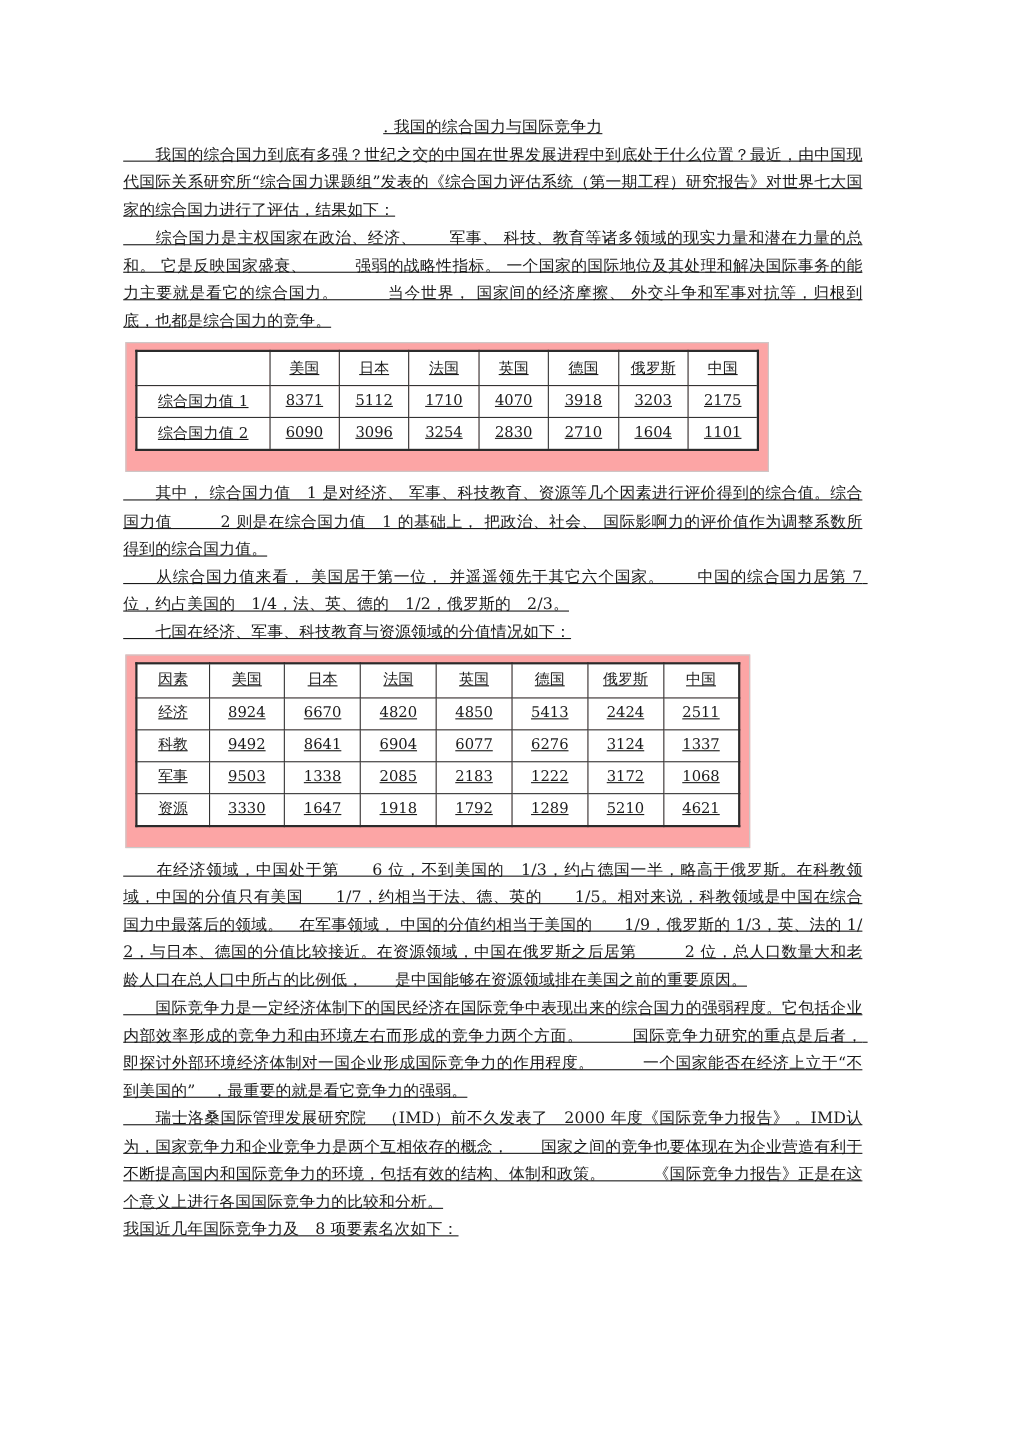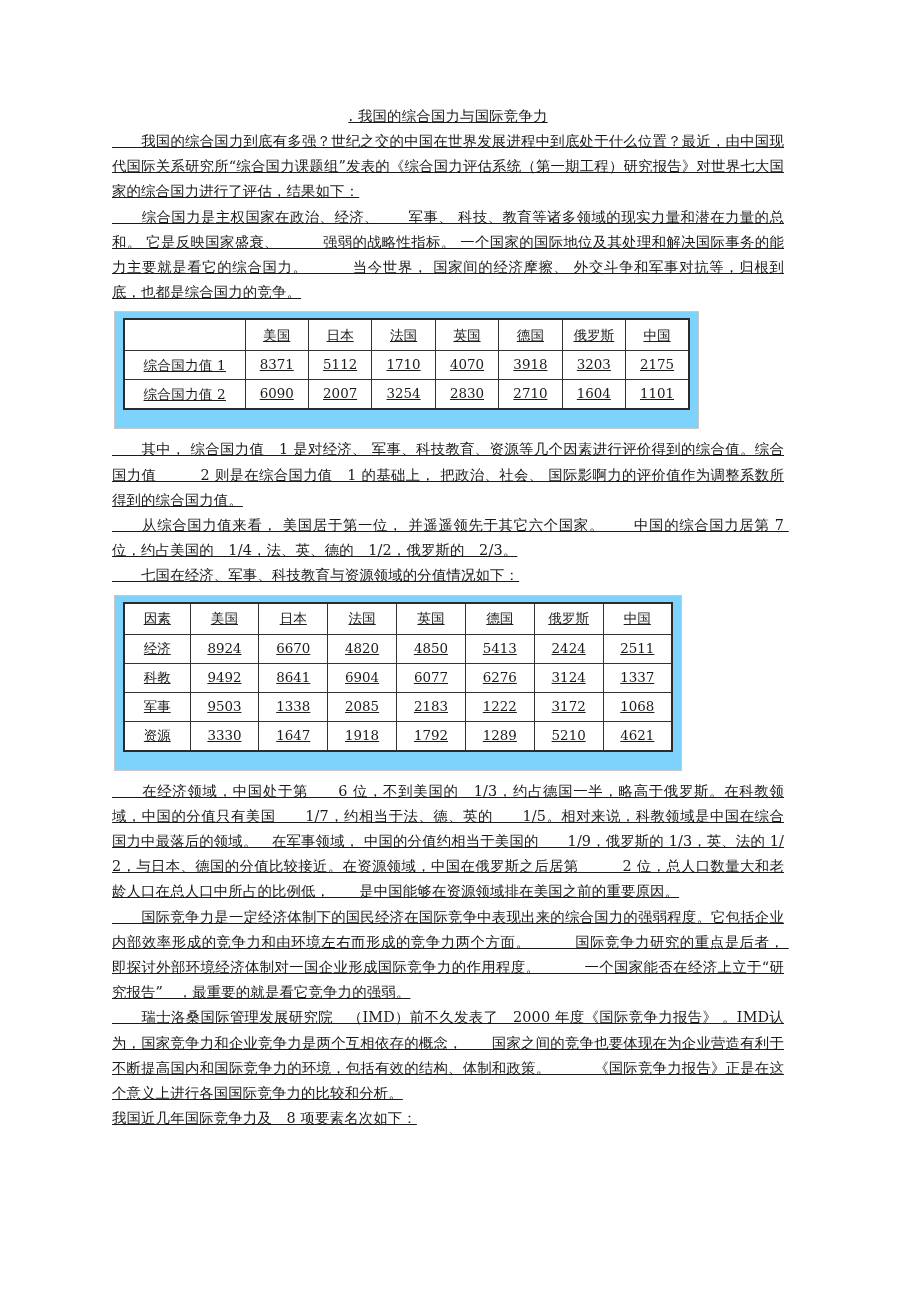--- a/index.html
+++ b/index.html
@@ -44,21 +44,21 @@
     text-align: justify;
     text-justify: inter-ideograph;
     white-space: pre-wrap;
     word-break: break-all;
     letter-spacing: 0.15px;
   }
 
   
   .table-frame {
     border: 1px solid #c9c9c9;
-    background: #7dd3fc;
+    background: #fca5a5;
     box-sizing: border-box;
     padding: 6px 8px 18px 8px;
   }
   .frame-t1 { width: 585px; margin: 6px 0 8px 2px; }
   .frame-t2 { width: 568px; margin: 6px 16px 8px 2px; }
 
   table.dt {
     border-collapse: collapse;
     table-layout: fixed;
     width: 100%;
@@ -133,21 +133,21 @@
             <td>5112</td>
             <td>1710</td>
             <td>4070</td>
             <td>3918</td>
             <td>3203</td>
             <td>2175</td>
           </tr>
           <tr>
             <td class="rowhead">综合国力值 2</td>
             <td>6090</td>
-            <td>2007</td>
+            <td>3096</td>
             <td>3254</td>
             <td>2830</td>
             <td>2710</td>
             <td>1604</td>
             <td>1101</td>
           </tr>
         </tbody>
       </table>
     </div>
 
@@ -221,20 +221,20 @@
             <td>1289</td>
             <td>5210</td>
             <td>4621</td>
           </tr>
         </tbody>
       </table>
     </div>
 
     <p class="para">　　在经济领域，中国处于第　　6 位，不到美国的　1/3，约占德国一半，略高于俄罗斯。在科教领域，中国的分值只有美国　　1/7，约相当于法、德、英的　　1/5。相对来说，科教领域是中国在综合国力中最落后的领域。　在军事领域， 中国的分值约相当于美国的　　1/9，俄罗斯的 1/3，英、法的 1/2，与日本、德国的分值比较接近。在资源领域，中国在俄罗斯之后居第　　　2 位，总人口数量大和老龄人口在总人口中所占的比例低，　　是中国能够在资源领域排在美国之前的重要原因。</p>
 
-    <p class="para">　　国际竞争力是一定经济体制下的国民经济在国际竞争中表现出来的综合国力的强弱程度。它包括企业内部效率形成的竞争力和由环境左右而形成的竞争力两个方面。　　　国际竞争力研究的重点是后者， 即探讨外部环境经济体制对一国企业形成国际竞争力的作用程度。　　　一个国家能否在经济上立于“研究报告”　，最重要的就是看它竞争力的强弱。</p>
+    <p class="para">　　国际竞争力是一定经济体制下的国民经济在国际竞争中表现出来的综合国力的强弱程度。它包括企业内部效率形成的竞争力和由环境左右而形成的竞争力两个方面。　　　国际竞争力研究的重点是后者， 即探讨外部环境经济体制对一国企业形成国际竞争力的作用程度。　　　一个国家能否在经济上立于“不到美国的”　，最重要的就是看它竞争力的强弱。</p>
 
     <p class="para">　　瑞士洛桑国际管理发展研究院　（IMD）前不久发表了　2000 年度《国际竞争力报告》 。IMD认为，国家竞争力和企业竞争力是两个互相依存的概念，　　国家之间的竞争也要体现在为企业营造有利于不断提高国内和国际竞争力的环境，包括有效的结构、体制和政策。　　　《国际竞争力报告》正是在这个意义上进行各国国际竞争力的比较和分析。</p>
 
     <p class="para">我国近几年国际竞争力及　8 项要素名次如下：</p>
 
   </div>
 </div>
 
 </body></html>

